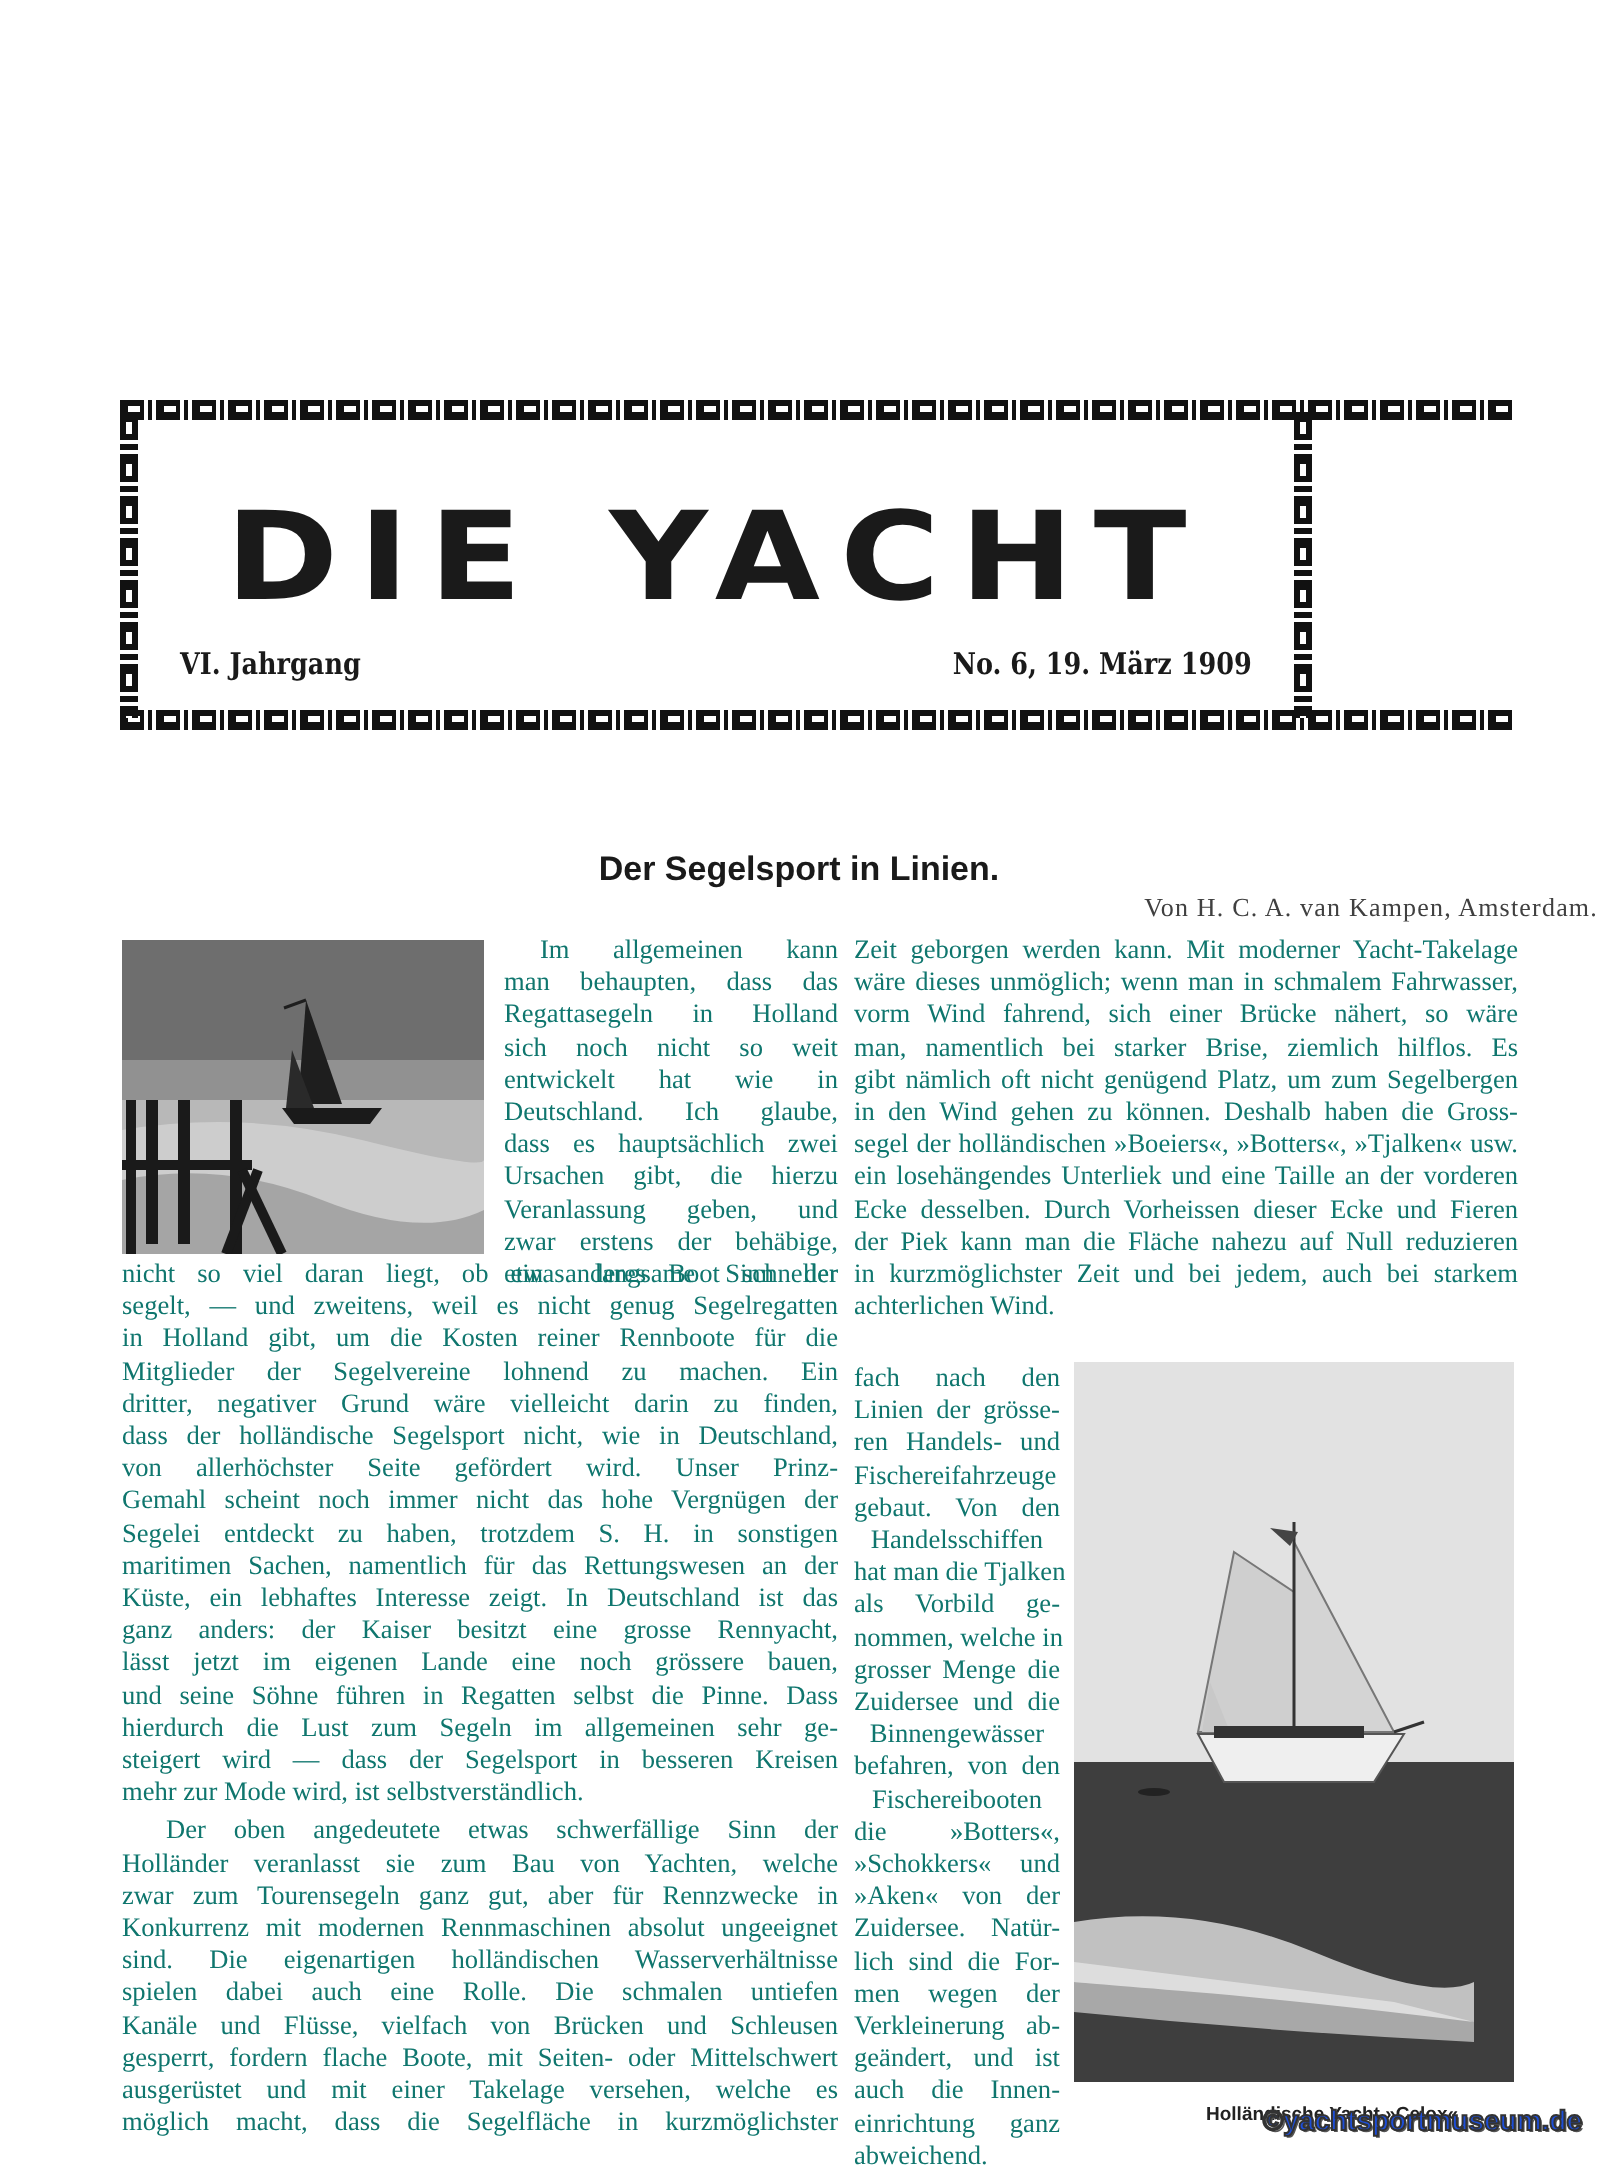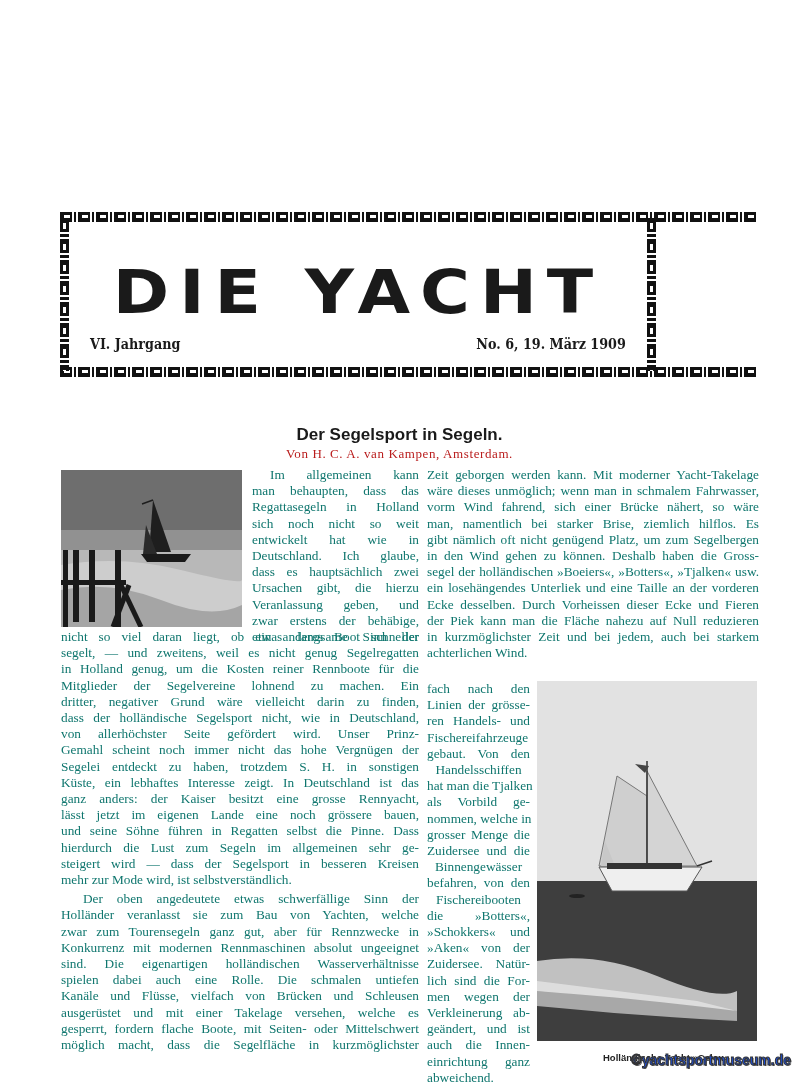--- a/index.html
+++ b/index.html
@@ -1,20 +1,20 @@
 <!DOCTYPE html>
 <html><head>
 <meta charset="utf-8">
 <style>
   * { margin: 0; padding: 0; box-sizing: border-box; }
   html, body { width: 799px; height: 1083px; background: #ffffff; overflow: hidden; }
   body { position: relative; font-family: "Liberation Serif", "DejaVu Serif", serif; color: #1a1a1a; }
 
   
-  .masthead { position: absolute; left: 60px; top: 212px; width: 596px; height: 165px; }
+  .masthead { position: absolute; left: 60px; top: 200px; width: 596px; height: 165px; }
   .border-top, .border-bottom { position: absolute; left: 0; width: 697px; height: 10px; }
   .border-top { top: 0; }
   .border-bottom { bottom: 0; }
   .border-left, .border-right { position: absolute; top: 6px; width: 9px; height: 153px; }
   .border-left { left: 0; }
   .border-right { right: 0; }
   .orn-h { background:
       repeating-linear-gradient(90deg, #111 0 12px, #fff 12px 14px, #111 14px 16px, #fff 16px 18px);
     -webkit-mask: none; }
   .orn-h::after { content:""; position:absolute; left:0; right:0; top:3px; height:3px;
@@ -28,22 +28,22 @@
     font-family: "DejaVu Sans", sans-serif; font-weight: bold; font-size: 68px; letter-spacing: 10px;
     color: #1a1a1a; transform: scaleY(0.9); }
   .mast-vol { position: absolute; left: 30px; top: 123px; font-family: "DejaVu Serif", serif;
     font-weight: bold; font-size: 15px; color: #1a1a1a; transform: scaleX(0.85); transform-origin: left; }
   .mast-issue { position: absolute; right: 30px; top: 123px; font-family: "DejaVu Serif", serif;
     font-weight: bold; font-size: 15px; color: #1a1a1a; transform: scaleX(0.85); transform-origin: right; }
 
   
   .article-title { position: absolute; left: 0; width: 799px; top: 425px; text-align: center;
     font-family: "Liberation Sans", sans-serif; font-weight: bold; font-size: 17px; color: #1a1a1a; }
-  .article-byline { position: absolute; left: 0; width: 799px; top: 446px; text-align: center;
-    font-size: 13px; letter-spacing: 0.6px; color: #b91c1c; }
+  .article-byline { position: absolute; left: 0; width: 799px; top: 446px; text-align: right;
+    font-size: 13px; letter-spacing: 0.6px; color: #404040; }
 
   
   .txt { font-size: 13.3px; line-height: 16.2px; text-align: justify; color: #0f766e; }
   .line { display: block; text-align: justify; text-align-last: justify; white-space: nowrap; }
   .line.last { text-align-last: left; }
 
   
   .photo { position: absolute; overflow: hidden; }
   .photo1 { left: 61px; top: 470px; width: 181px; height: 157px;
     background: linear-gradient(180deg, #5c5c5c 0%, #7a7a7a 35%, #c8c8c8 55%, #9a9a9a 65%, #ddd 80%, #8a8a8a 100%); }
@@ -67,21 +67,21 @@
 <div class="masthead">
   <div class="border-top orn-h"></div>
   <div class="border-bottom orn-h"></div>
   <div class="border-left orn-v"></div>
   <div class="border-right orn-v"></div>
   <div class="mast-title">DIE YACHT</div>
   <div class="mast-vol">VI. Jahrgang</div>
   <div class="mast-issue">No. 6, 19. März 1909</div>
 </div>
 
-<div class="article-title">Der Segelsport in Segeln.</div>
+<div class="article-title">Der Segelsport in Linien.</div>
 <div class="article-byline">Von H. C. A. van Kampen, Amsterdam.</div>
 
 <div class="photo photo1">
   <svg width="181" height="157" viewBox="0 0 181 157">
     <rect x="0" y="0" width="181" height="80" fill="#6e6e6e"></rect>
     <rect x="0" y="60" width="181" height="20" fill="#a8a8a8" opacity="0.6"></rect>
     <rect x="0" y="80" width="181" height="77" fill="#b8b8b8"></rect>
     <path d="M0 95 Q60 85 120 100 T181 110 L181 157 L0 157Z" fill="#d6d6d6" opacity="0.7"></path>
     <path d="M0 120 Q50 110 100 130 T181 135 L181 157 L0 157Z" fill="#8a8a8a" opacity="0.6"></path>
     <polygon points="92,30 110,82 88,82" fill="#1e1e1e"></polygon>
@@ -109,45 +109,46 @@
     <span class="line">Ursachen gibt, die hierzu</span>
     <span class="line">Veranlassung geben, und</span>
     <span class="line">zwar erstens der behäbige,</span>
     <span class="line">etwas langsame Sinn der</span>
   </div>
 
 <div class="col1-full txt">
   <div id="col1full">
       <span class="line">nicht so viel daran liegt, ob ein anderes Boot schneller</span>
       <span class="line">segelt, — und zweitens, weil es nicht genug Segelregatten</span>
-      <span class="line">in Holland genug, um die Kosten reiner Rennboote für die</span>
+      <span class="line">in Holland gibt, um die Kosten reiner Rennboote für die</span>
       <span class="line">Mitglieder der Segelvereine lohnend zu machen. Ein</span>
       <span class="line">dritter, negativer Grund wäre vielleicht darin zu finden,</span>
       <span class="line">dass der holländische Segelsport nicht, wie in Deutschland,</span>
       <span class="line">von allerhöchster Seite gefördert wird. Unser Prinz-</span>
       <span class="line">Gemahl scheint noch immer nicht das hohe Vergnügen der</span>
       <span class="line">Segelei entdeckt zu haben, trotzdem S. H. in sonstigen</span>
+      <span class="line">maritimen Sachen, namentlich für das Rettungswesen an der</span>
       <span class="line">Küste, ein lebhaftes Interesse zeigt. In Deutschland ist das</span>
       <span class="line">ganz anders: der Kaiser besitzt eine grosse Rennyacht,</span>
       <span class="line">lässt jetzt im eigenen Lande eine noch grössere bauen,</span>
       <span class="line">und seine Söhne führen in Regatten selbst die Pinne. Dass</span>
       <span class="line">hierdurch die Lust zum Segeln im allgemeinen sehr ge-</span>
       <span class="line">steigert wird — dass der Segelsport in besseren Kreisen</span>
       <span class="line last">mehr zur Mode wird, ist selbstverständlich.</span>
     </div>
   <div id="col1p2" style="margin-top:3px;">
       <span class="line" style="padding-left: 22px;">Der oben angedeutete etwas schwerfällige Sinn der</span>
       <span class="line">Holländer veranlasst sie zum Bau von Yachten, welche</span>
       <span class="line">zwar zum Tourensegeln ganz gut, aber für Rennzwecke in</span>
       <span class="line">Konkurrenz mit modernen Rennmaschinen absolut ungeeignet</span>
       <span class="line">sind. Die eigenartigen holländischen Wasserverhältnisse</span>
       <span class="line">spielen dabei auch eine Rolle. Die schmalen untiefen</span>
       <span class="line">Kanäle und Flüsse, vielfach von Brücken und Schleusen</span>
+      <span class="line">gesperrt, fordern flache Boote, mit Seiten- oder Mittelschwert</span>
       <span class="line">ausgerüstet und mit einer Takelage versehen, welche es</span>
-      <span class="line">gesperrt, fordern flache Boote, mit Seiten- oder Mittelschwert</span>
       <span class="line">möglich macht, dass die Segelfläche in kurzmöglichster</span>
     </div>
 </div>
 
 <div class="col2-full txt" id="col2full">
     <span class="line">Zeit geborgen werden kann. Mit moderner Yacht-Takelage</span>
     <span class="line">wäre dieses unmöglich; wenn man in schmalem Fahrwasser,</span>
     <span class="line">vorm Wind fahrend, sich einer Brücke nähert, so wäre</span>
     <span class="line">man, namentlich bei starker Brise, ziemlich hilflos. Es</span>
     <span class="line">gibt nämlich oft nicht genügend Platz, um zum Segelbergen</span>

